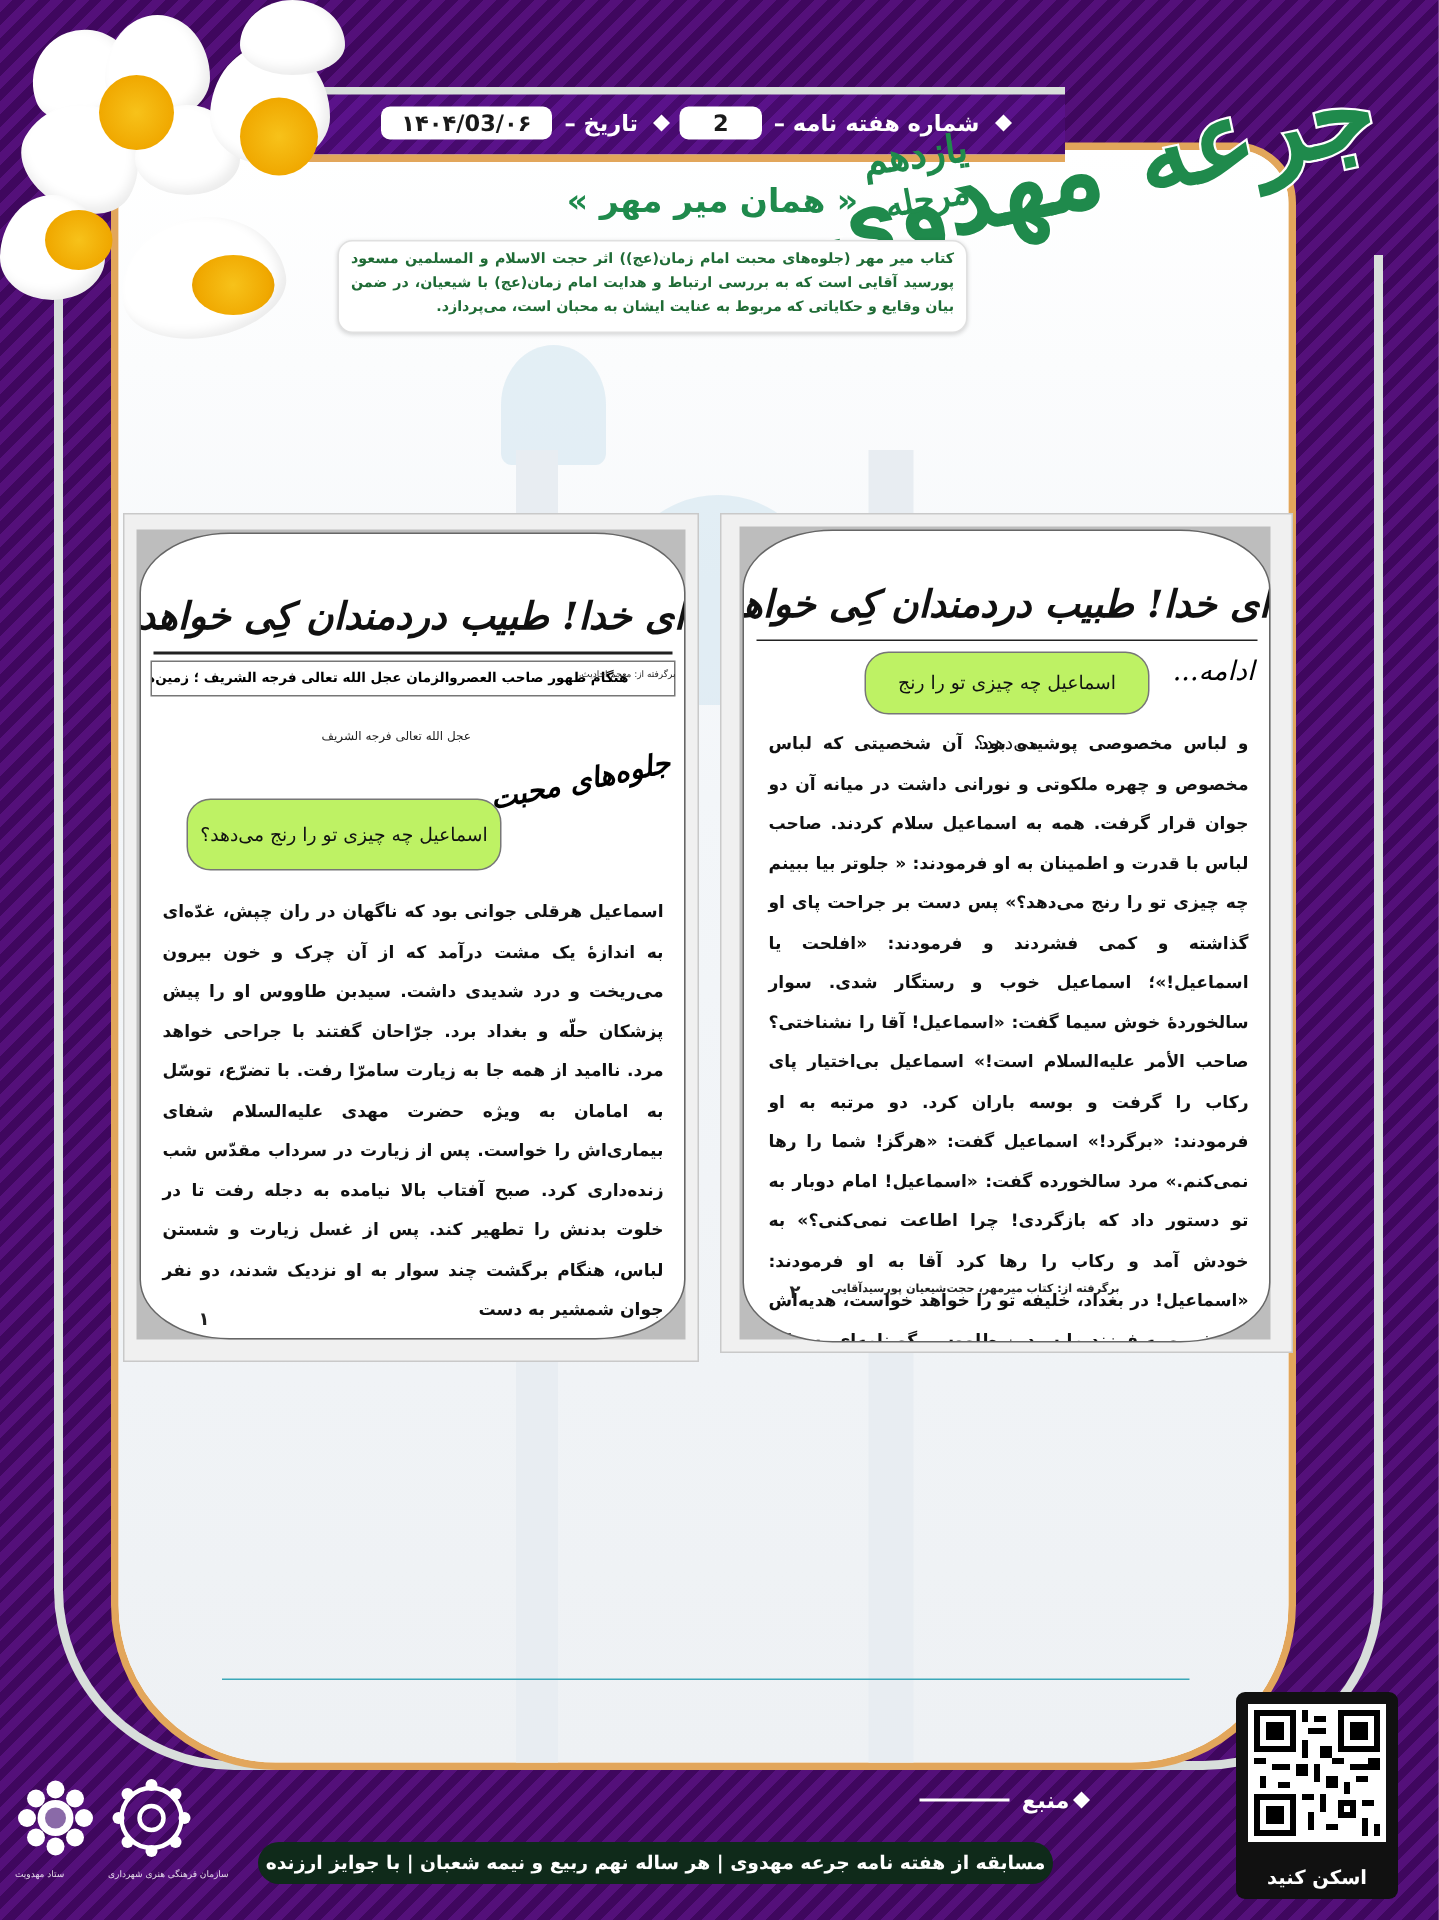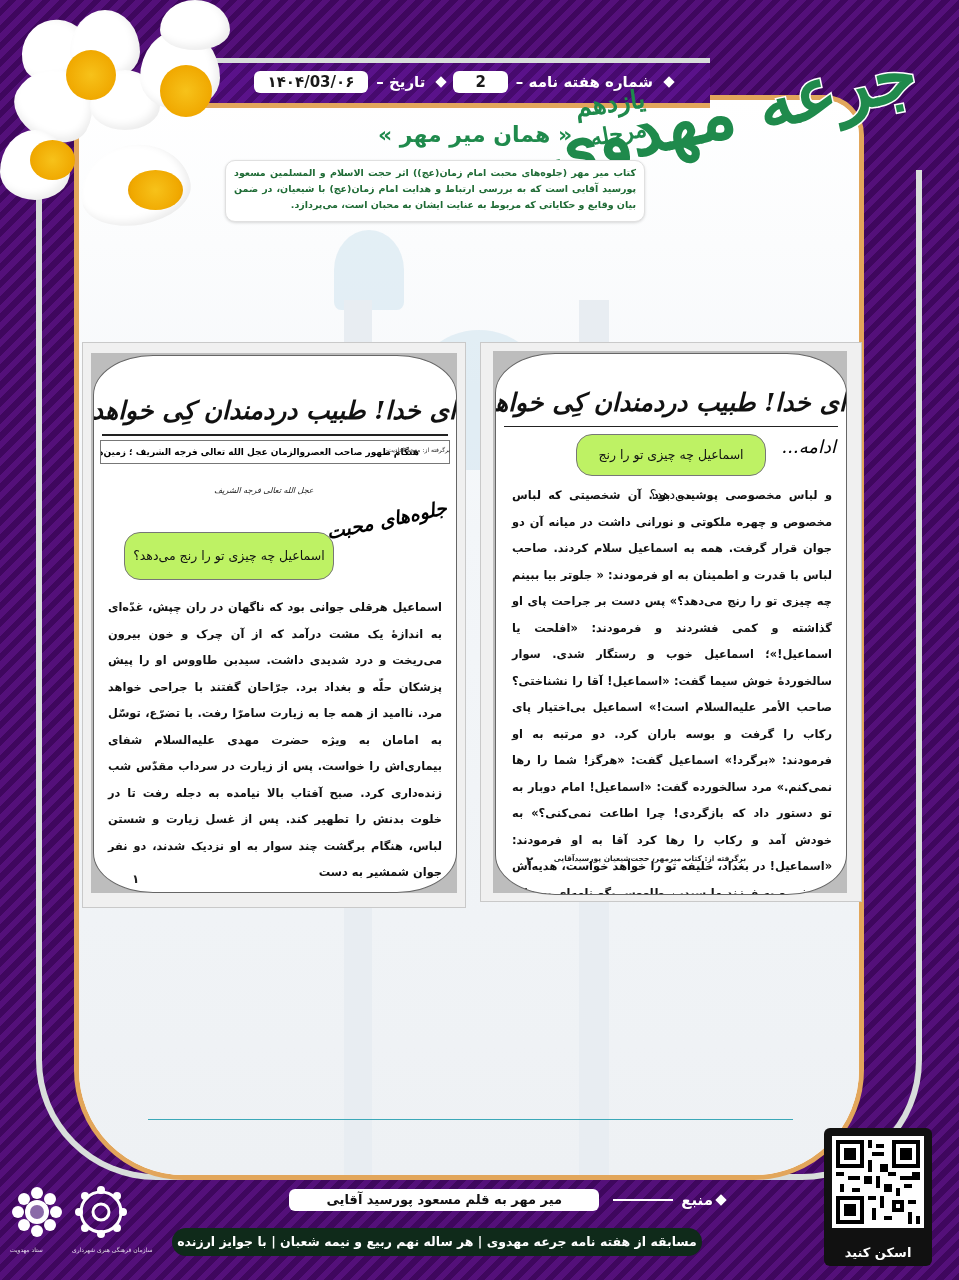--- a/index.html
+++ b/index.html
@@ -104,21 +104,21 @@
 <div class="abs page" style="left:82px;top:342px;width:384px;height:566px;">
   <div class="page-inner" style="left:8px;top:10px;width:366px;height:540px;"></div>
   <div class="page-card" style="left:10px;top:12px;width:362px;height:536px;">
     <div class="cal-title" style="top:40px;">ای خدا! طبیب دردمندان کِی خواهد آمد...</div>
     <div class="rule" style="left:8px;right:8px;top:78px;"></div>
     <div style="position:absolute;left:6px;right:6px;top:84px;height:22px;border:1px solid #777;font-size:9px;font-weight:bold;line-height:22px;text-align:right;padding-right:30px;white-space:nowrap;overflow:hidden;">
       <span>هنگام ظهور صاحب العصروالزمان عجل الله تعالی فرجه الشریف ؛ زمین‌های حاکمان ستمگر گرفته می‌شود.</span>
     </div>
     <div class="small" style="right:6px;top:90px;font-size:6px;">برگرفته از: معجم احادیث</div>
     <div style="position:absolute;right:10px;top:140px;font-family:'DejaVu Serif',serif;font-style:italic;font-weight:bold;font-size:19px;transform:rotate(-12deg);transform-origin:right;white-space:nowrap;">جلوه‌های محبت حضرت صاحب الزمان</div>
-    <div class="small" style="left:120px;top:130px;font-style:italic;">عجل الله تعالی فرجه الشریف</div>
+    <div class="small" style="left:120px;top:130px;">عجل الله تعالی فرجه الشریف</div>
     <div class="q-box" style="left:30px;top:176px;width:210px;height:48px;line-height:46px;">اسماعیل چه چیزی تو را رنج می‌دهد؟</div>
     <div class="body-text" style="left:14px;right:14px;top:238px;">اسماعیل هرقلی جوانی بود که ناگهان در ران چپش، غدّه‌ای به اندازهٔ یک مشت درآمد که از آن چرک و خون بیرون می‌ریخت و درد شدیدی داشت. سیدبن طاووس او را پیش پزشکان حلّه و بغداد برد. جرّاحان گفتند با جراحی خواهد مرد. ناامید از همه جا به زیارت سامرّا رفت. با تضرّع، توسّل به امامان به ویژه حضرت مهدی علیه‌السلام شفای بیماری‌اش را خواست. پس از زیارت در سرداب مقدّس شب زنده‌داری کرد. صبح آفتاب بالا نیامده به دجله رفت تا در خلوت بدنش را تطهیر کند. پس از غسل زیارت و شستن لباس، هنگام برگشت چند سوار به او نزدیک شدند، دو نفر جوان شمشیر به دست</div>
     <div class="small" style="left:38px;top:516px;font-size:12px;font-weight:bold;">۱</div>
   </div>
 </div>
 
 <div class="abs page" style="left:480px;top:342px;width:382px;height:560px;">
   <div class="page-inner" style="left:12px;top:8px;width:354px;height:542px;"></div>
   <div class="page-card" style="left:14px;top:10px;width:350px;height:540px;">
     <div class="cal-title" style="top:34px;">ای خدا! طبیب دردمندان کِی خواهد آمد...</div>
@@ -128,21 +128,20 @@
     <div class="body-text" style="left:16px;right:14px;top:128px;">و لباس مخصوصی پوشیده بود. آن شخصیتی که لباس مخصوص و چهره ملکوتی و نورانی داشت در میانه آن دو جوان قرار گرفت. همه به اسماعیل سلام کردند. صاحب لباس با قدرت و اطمینان به او فرمودند: « جلوتر بیا ببینم چه چیزی تو را رنج می‌دهد؟» پس دست بر جراحت پای او گذاشته و کمی فشردند و فرمودند: «افلحت یا اسماعیل!»؛ اسماعیل خوب و رستگار شدی. سوار سالخوردهٔ خوش سیما گفت: «اسماعیل! آقا را نشناختی؟ صاحب الأمر علیه‌السلام است!» اسماعیل بی‌اختیار پای رکاب را گرفت و بوسه باران کرد. دو مرتبه به او فرمودند: «برگرد!» اسماعیل گفت: «هرگز! شما را رها نمی‌کنم.» مرد سالخورده گفت: «اسماعیل! امام دوبار به تو دستور داد که بازگردی! چرا اطاعت نمی‌کنی؟» به خودش آمد و رکاب را رها کرد آقا به او فرمودند: «اسماعیل! در بغداد، خلیفه تو را خواهد خواست، هدیه‌اش را نپذیر و به فرزند ما سیدبن طاووس بگو نامه‌ای به علی بن عوض بنویسد، من به او توصیه می‌کنم هرآنچه خواستی در اختیارت قرار دهد.» زخم پای اسماعیل شفا یافت و همان شد که امام به او فرمودند.</div>
     <div class="small" style="right:100px;top:500px;font-size:7.5px;font-weight:bold;">برگرفته از: کتاب میرمهر، حجت‌شیعیان پورسیدآقایی</div>
     <div class="small" style="left:30px;top:500px;font-size:12px;font-weight:bold;">۲</div>
   </div>
 </div>
 
 <div class="abs src-row" style="left:225px;width:500px;">
   <span class="diamond"></span>
   <span class="src-label">منبع</span>
   <span class="src-line"></span>
-  <span class="src-box">میر مهر به قلم مسعود پورسید آقایی</span>
 </div>
 
 <div class="abs contest">مسابقه از هفته نامه جرعه مهدوی | هر ساله نهم ربیع و نیمه شعبان | با جوایز ارزنده</div>
 
 <div class="abs qr">
   <div class="qr-code">
     <svg width="92" height="92" viewBox="0 0 23 23">
       <rect width="23" height="23" fill="#fff"></rect>
       <g fill="#000">
         <rect x="1" y="1" width="7" height="7"></rect>

